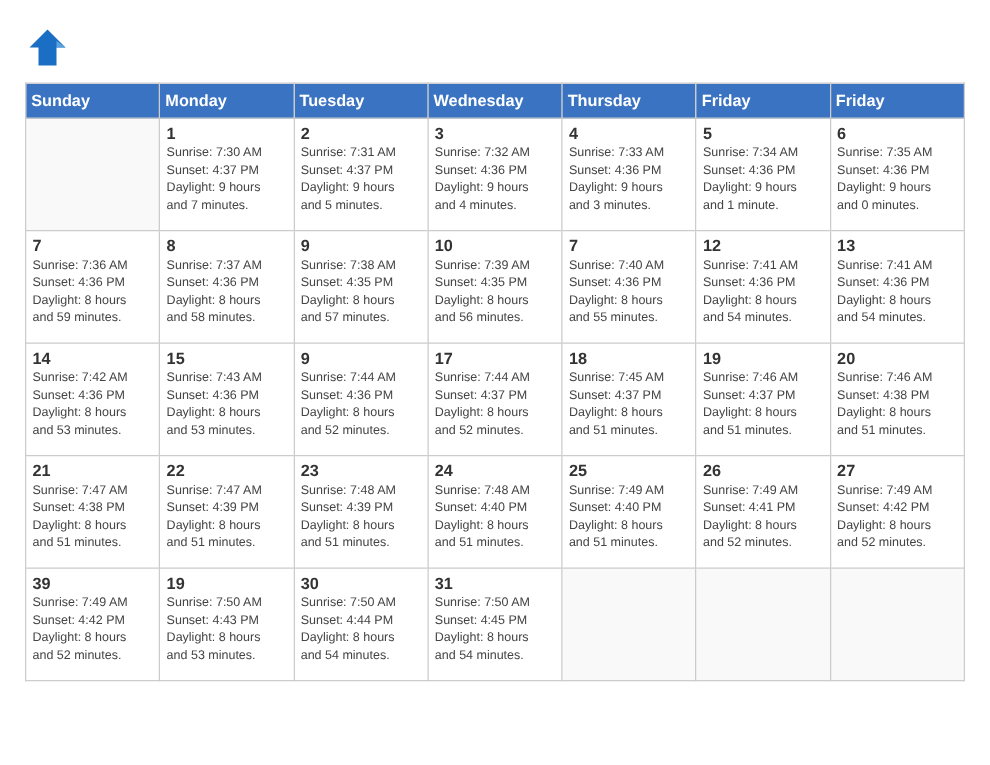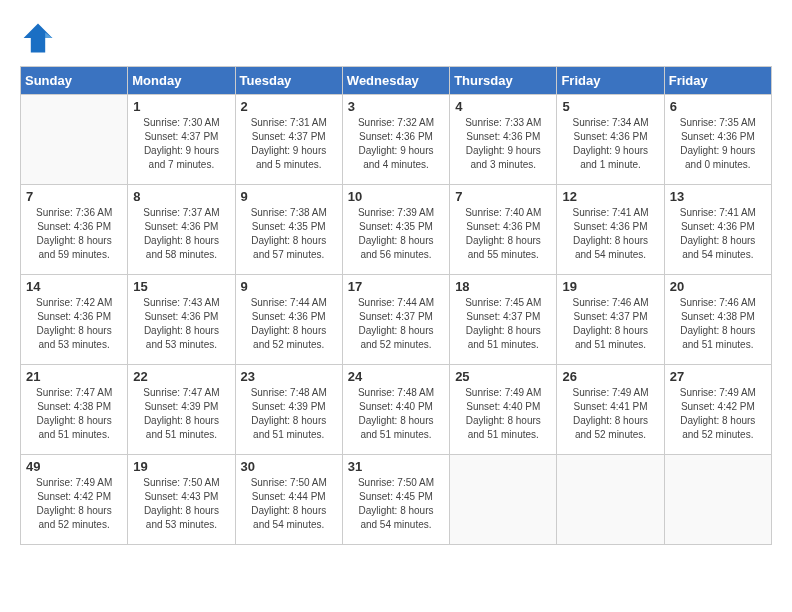--- a/index.html
+++ b/index.html
@@ -73,21 +73,20 @@
       font-size: 13px;
       font-weight: bold;
       color: #333;
       display: block;
       margin-bottom: 2px;
     }
     .day-info {
       font-size: 10px;
       color: #444;
       line-height: 1.4;
-      text-align: center;
     }
   </style>
 </head>
 <body>
 
 <div class="header-area">
   <div class="logo">
     <svg class="logo-icon" viewBox="0 0 40 40">
       <polygon points="20,4 36,20 28,20 28,36 12,36 12,20 4,20" fill="#1a6fc4"></polygon>
       <polygon points="28,14 36,20 28,20" fill="#5ba3e0"></polygon>
@@ -228,21 +227,21 @@
           <span class="day-number">26</span>
           <div class="day-info">Sunrise: 7:49 AM<br>Sunset: 4:41 PM<br>Daylight: 8 hours<br>and 52 minutes.</div>
         </td>
         <td>
           <span class="day-number">27</span>
           <div class="day-info">Sunrise: 7:49 AM<br>Sunset: 4:42 PM<br>Daylight: 8 hours<br>and 52 minutes.</div>
         </td>
       </tr>
       <tr>
         <td>
-          <span class="day-number">49</span>
+          <span class="day-number">39</span>
           <div class="day-info">Sunrise: 7:49 AM<br>Sunset: 4:42 PM<br>Daylight: 8 hours<br>and 52 minutes.</div>
         </td>
         <td>
           <span class="day-number">19</span>
           <div class="day-info">Sunrise: 7:50 AM<br>Sunset: 4:43 PM<br>Daylight: 8 hours<br>and 53 minutes.</div>
         </td>
         <td>
           <span class="day-number">30</span>
           <div class="day-info">Sunrise: 7:50 AM<br>Sunset: 4:44 PM<br>Daylight: 8 hours<br>and 54 minutes.</div>
         </td>

